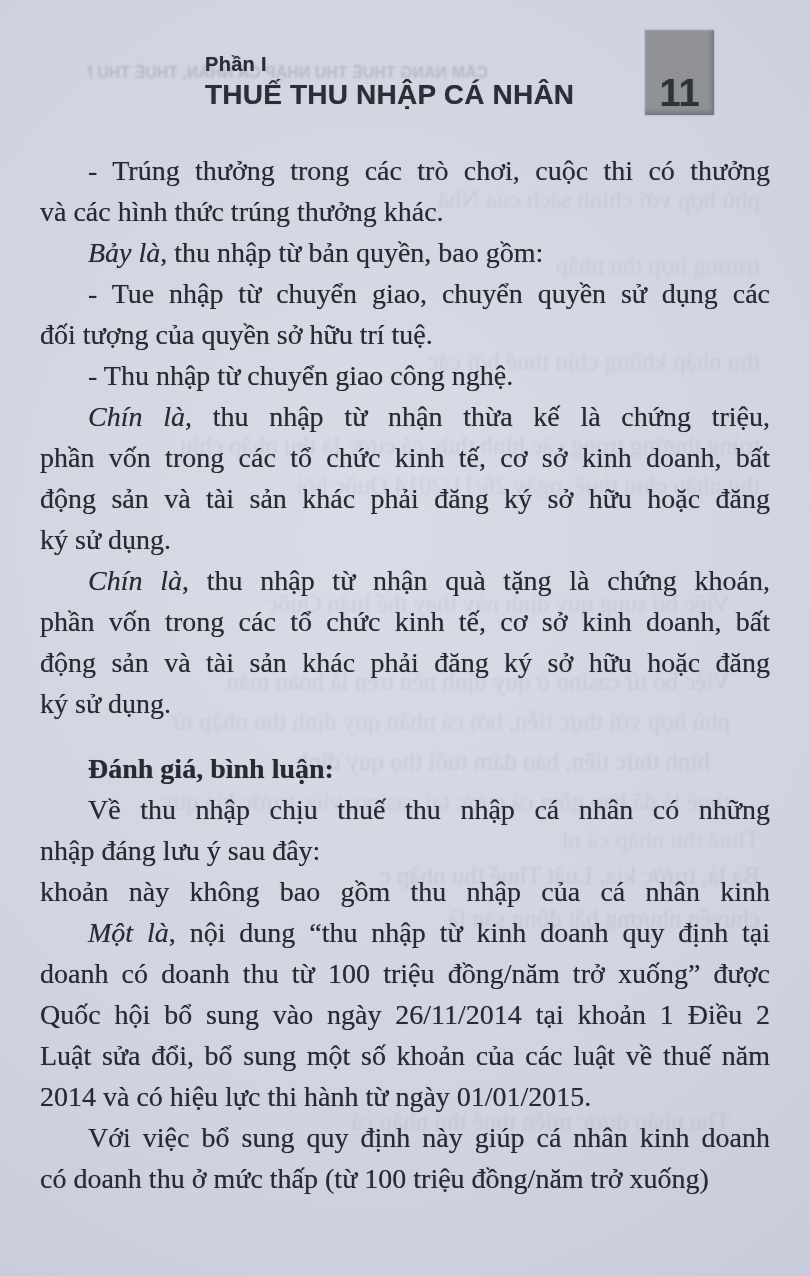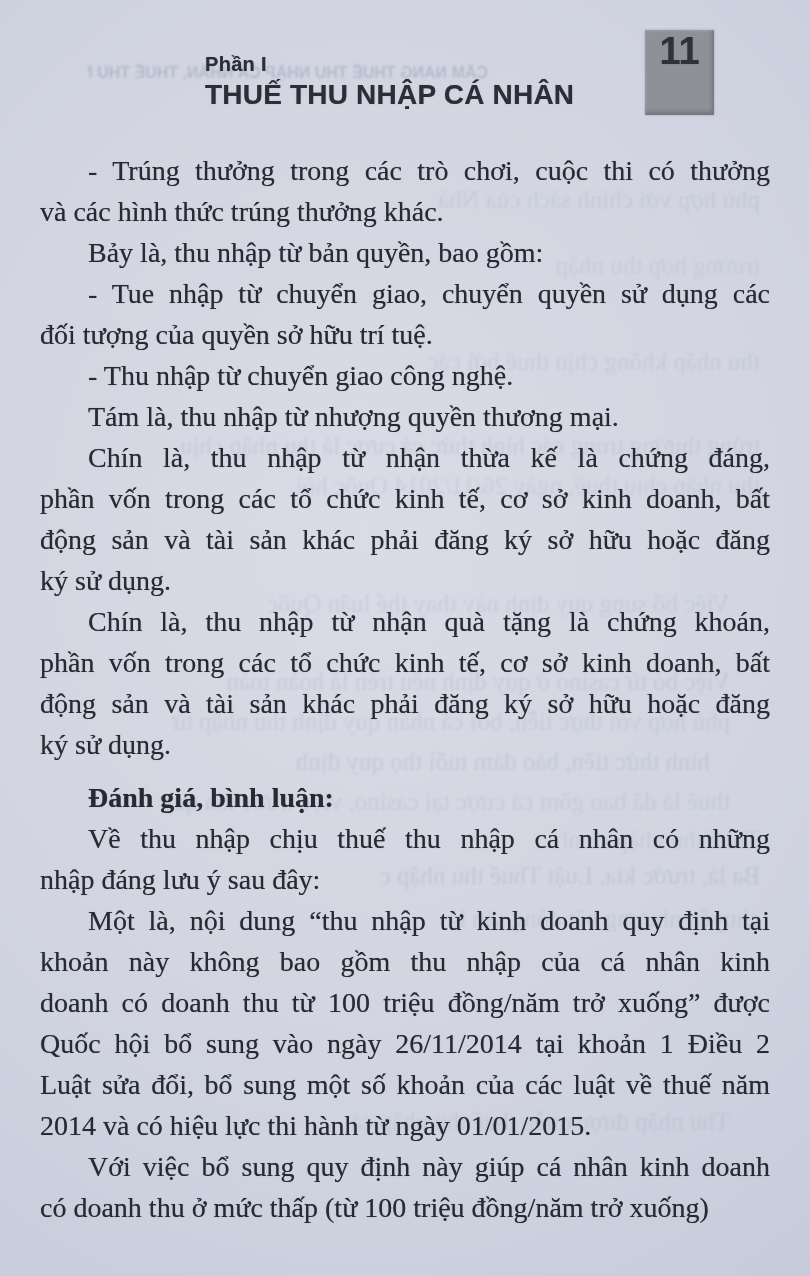--- a/index.html
+++ b/index.html
@@ -19,39 +19,39 @@
     color:#2b2e36;
     text-shadow:0 0 0.8px rgba(43,46,54,.55);
     margin-top:8px;
   }
   .hdr .part{font-size:20px;font-weight:700;line-height:28px;letter-spacing:.3px;}
   .hdr .title{font-size:28px;font-weight:700;line-height:34px;letter-spacing:.2px;}
   .pgbox{
     position:absolute; left:645px; top:30px; width:69px; height:85px;
     background:#8f9197;
     box-shadow: inset -2px -3px 4px rgba(60,62,70,.35), inset 1px 1px 3px rgba(220,222,230,.25), 0 0 2px rgba(90,92,100,.4);
-    display:flex;align-items:flex-start;justify-content:center;
+    display:flex;align-items:flex-end;justify-content:center;
   }
   .pgnum{
     font-family:"Liberation Sans", sans-serif;
     font-size:38px;font-weight:700;color:#303239;
     text-shadow:0 0 1px rgba(48,50,57,.5);
   }
   
   .body{
     position:absolute; left:40px; top:150px; width:730px;
     color:#262a33;
     font-size:28px;
     text-shadow:0 0 0.7px rgba(38,42,51,.55);
   }
   .ln{height:41px;line-height:41px;white-space:normal;}
   .ind{text-indent:48px;}
   .j{text-align:justify;text-align-last:justify;}
-  .lead{}
-  .heading{font-weight:700;margin-top:12px;}
+  .lead{font-style:italic;}
+  .heading{font-weight:700;margin-top:24px;}
   
   .ghost{
     position:absolute;
     transform:scaleX(-1);
     color:#4a5a82;
     filter:blur(1.2px);
     font-family:"Liberation Serif", serif;
     font-size:25px;
     white-space:nowrap;
     overflow:hidden;
@@ -90,34 +90,33 @@
     <span class="pgnum">11</span>
   </div>
 
   <div class="body">
     <div class="ln ind j"><span>- Trúng thưởng trong các trò chơi, cuộc thi có thưởng</span></div>
     <div class="ln"><span>và các hình thức trúng thưởng khác.</span></div>
     <div class="ln ind"><span class="lead">Bảy là</span><span>, thu nhập từ bản quyền, bao gồm:</span></div>
     <div class="ln ind j"><span>- Tue nhập từ chuyển giao, chuyển quyền sử dụng các</span></div>
     <div class="ln"><span>đối tượng của quyền sở hữu trí tuệ.</span></div>
     <div class="ln ind"><span>- Thu nhập từ chuyển giao công nghệ.</span></div>
-    <div class="ln ind"><span class="lead">Tám là</span><span>, thu nhập từ nhượng quyền thương mại.</span></div>
-    <div class="ln ind j"><span class="lead">Chín là</span><span>, thu nhập từ nhận thừa kế là chứng đáng,</span></div>
+    <div class="ln ind j"><span class="lead">Chín là</span><span>, thu nhập từ nhận thừa kế là chứng triệu,</span></div>
     <div class="ln j"><span>phần vốn trong các tổ chức kinh tế, cơ sở kinh doanh, bất</span></div>
     <div class="ln j"><span>động sản và tài sản khác phải đăng ký sở hữu hoặc đăng</span></div>
     <div class="ln"><span>ký sử dụng.</span></div>
     <div class="ln ind j"><span class="lead">Chín là</span><span>, thu nhập từ nhận quà tặng là chứng khoán,</span></div>
     <div class="ln j"><span>phần vốn trong các tổ chức kinh tế, cơ sở kinh doanh, bất</span></div>
     <div class="ln j"><span>động sản và tài sản khác phải đăng ký sở hữu hoặc đăng</span></div>
     <div class="ln"><span>ký sử dụng.</span></div>
     <div class="ln ind heading"><span>Đánh giá, bình luận:</span></div>
     <div class="ln ind j"><span>Về thu nhập chịu thuế thu nhập cá nhân có những</span></div>
     <div class="ln"><span>nhập đáng lưu ý sau đây:</span></div>
+    <div class="ln j"><span>khoản này không bao gồm thu nhập của cá nhân kinh</span></div>
     <div class="ln ind j"><span class="lead">Một là</span><span>, nội dung “thu nhập từ kinh doanh quy định tại</span></div>
-    <div class="ln j"><span>khoản này không bao gồm thu nhập của cá nhân kinh</span></div>
     <div class="ln j"><span>doanh có doanh thu từ 100 triệu đồng/năm trở xuống” được</span></div>
     <div class="ln j"><span>Quốc hội bổ sung vào ngày 26/11/2014 tại khoản 1 Điều 2</span></div>
     <div class="ln j"><span>Luật sửa đổi, bổ sung một số khoản của các luật về thuế năm</span></div>
     <div class="ln"><span>2014 và có hiệu lực thi hành từ ngày 01/01/2015.</span></div>
     <div class="ln ind j"><span>Với việc bổ sung quy định này giúp cá nhân kinh doanh</span></div>
     <div class="ln"><span>có doanh thu ở mức thấp (từ 100 triệu đồng/năm trở xuống)</span></div>
   </div>
 
 </div>
 

